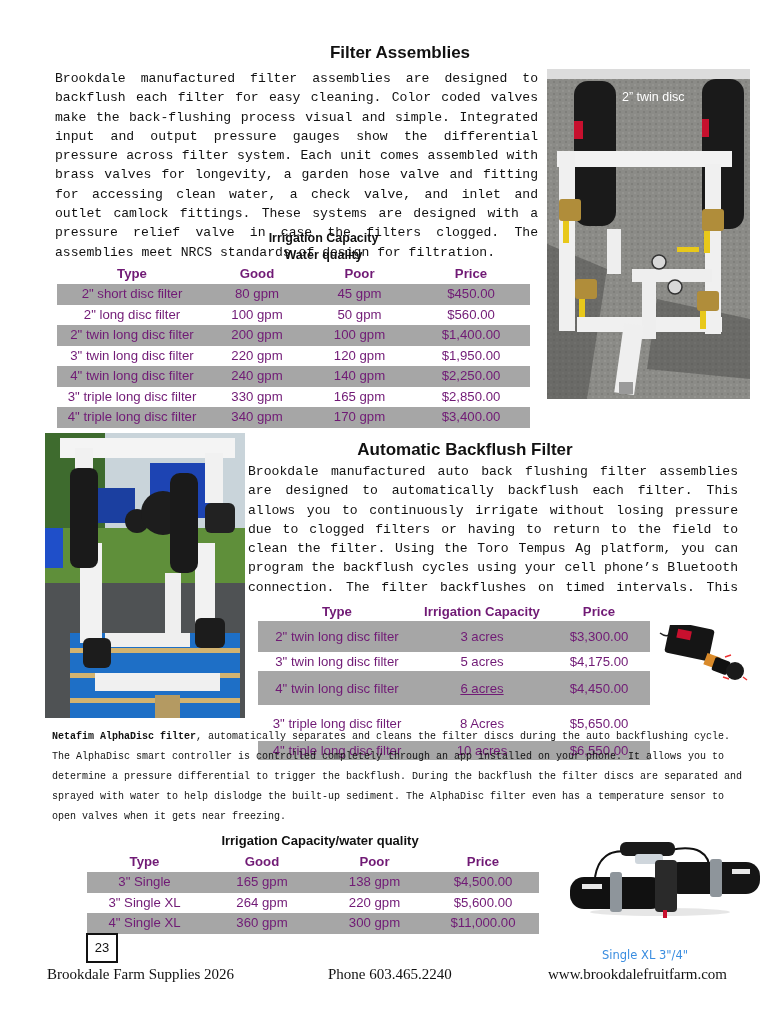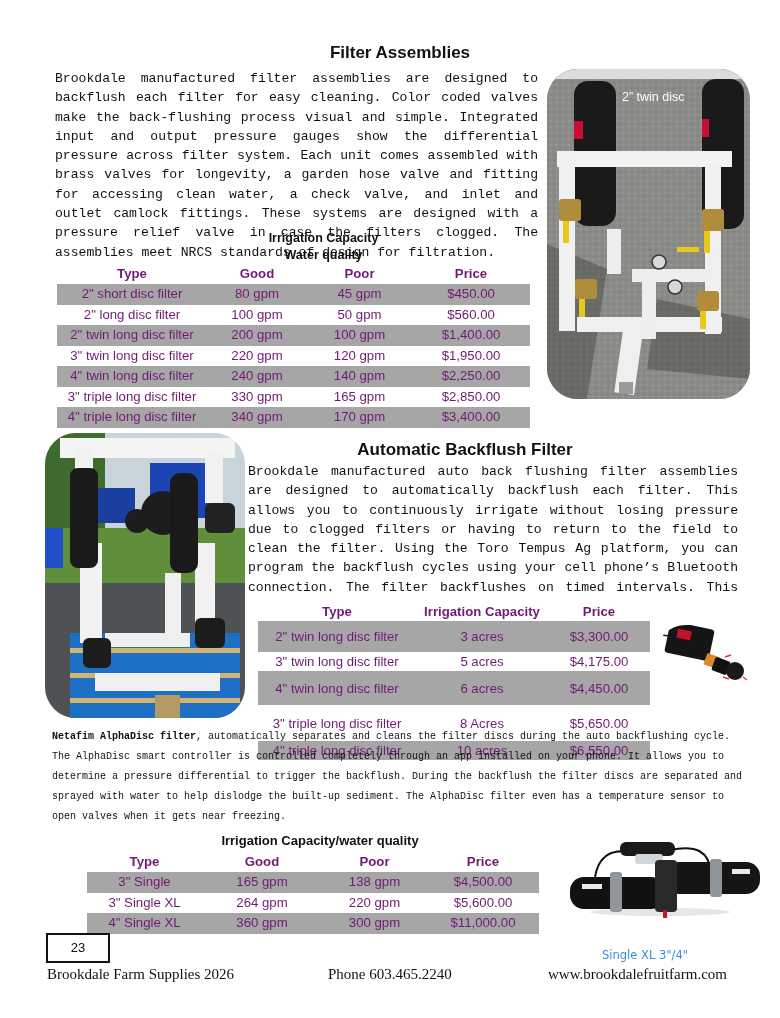--- a/index.html
+++ b/index.html
@@ -12,25 +12,25 @@
 
   .para { font-size: 13.1px; line-height: 19.3px; text-align: justify; text-align-last: left; color: #111; font-family: Liberation Mono, monospace; }
   .para.last-justify { text-align-last: justify; }
 
   .tbl { border-collapse: collapse; font-size: 13.2px; color: #701a75; }
   .tbl th { font-weight: bold; text-align: center; height: 20px; line-height: 20px; padding: 0; }
   .tbl td { text-align: center; height: 20.5px; line-height: 20.5px; padding: 0; white-space: nowrap; }
   .tbl tr.shade td { background: #a6a6a6; }
   .cap-head { font-weight: bold; font-size: 12.5px; text-align: center; line-height: 17px; color: #111; }
 
-  .photo { overflow: hidden; border-radius: 31px; }
+  .photo { overflow: hidden; }
   .photo svg { display: block; }
 
   .footer { font-family: "Liberation Serif", "DejaVu Serif", serif; font-size: 15px; color: #111; }
-  .pagebox { border: 2px solid #111; width: 64px; height: 30px; text-align: center; line-height: 26px; font-size: 13px; }
+  .pagebox { border: 2px solid #111; width: 32px; height: 30px; text-align: center; line-height: 26px; font-size: 13px; margin-left: 40px; }
   .caption-blue { color: #3a8de0; font-size: 11.5px; font-family: "DejaVu Sans", sans-serif; }
   .photo-label { color: #ffffff; font-size: 12.5px; }
 </style>
 </head>
 <body>
 
 <div class="abs h-title" style="left:250px; top:43px; width:300px;">Filter Assemblies</div>
 
 <p class="abs para" style="left:55px; top:69px; width:483px;">Brookdale manufactured filter assemblies are designed to backflush each filter for easy cleaning.  Color coded valves make the back-flushing process visual and simple. Integrated input and output pressure gauges show the differential pressure across filter system.  Each unit comes assembled with brass valves for longevity, a garden hose valve and fitting for accessing clean water, a check valve, and inlet and outlet camlock fittings. These systems are designed with a pressure relief valve in case the filters clogged.  The assemblies meet NRCS standards of design for filtration.</p>
 
@@ -206,21 +206,21 @@
       <td style="height:31px; line-height:19px;">3 acres</td>
       <td style="height:19px; line-height:19px;text-align:center;">$3,300.00</td>
     </tr>
     <tr>
       <td style="height:19px; line-height:19px;">3" twin long disc filter</td>
       <td style="height:19px; line-height:19px;">5 acres</td>
       <td style="height:19px; line-height:19px;">$4,175.00</td>
     </tr>
     <tr class="shade">
       <td style="height:19px; line-height:19px;">4" twin long disc filter</td>
-      <td style="height:34px; line-height:19px;">6 acres</td>
+      <td style="height:34px; line-height:19px;text-decoration:underline;">6 acres</td>
       <td style="height:19px; line-height:19px;">$4,450.00</td>
     </tr>
     <tr>
       <td style="height:19px; line-height:19px;">3" triple long disc filter</td>
       <td style="height:36px; line-height:19px;">8 Acres</td>
       <td style="height:19px; line-height:19px;">$5,650.00</td>
     </tr>
     <tr class="shade">
       <td style="height:19px; line-height:19px;">4" triple long disc filter</td>
       <td style="height:19px; line-height:19px;">10 acres</td>

